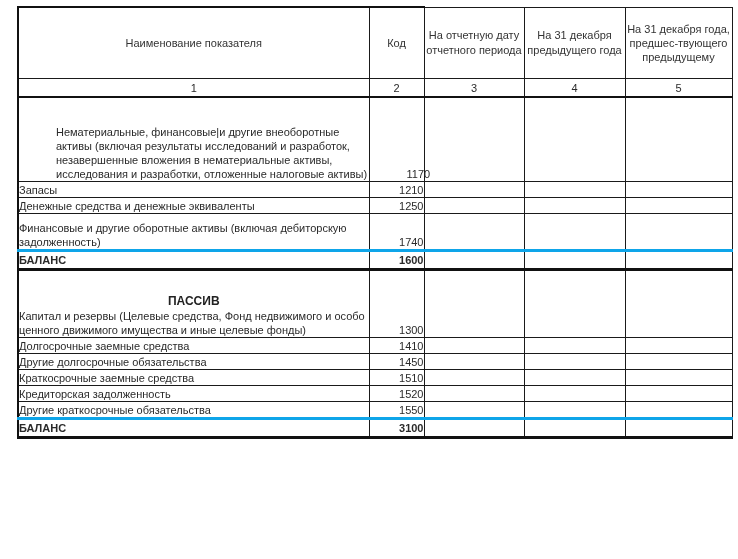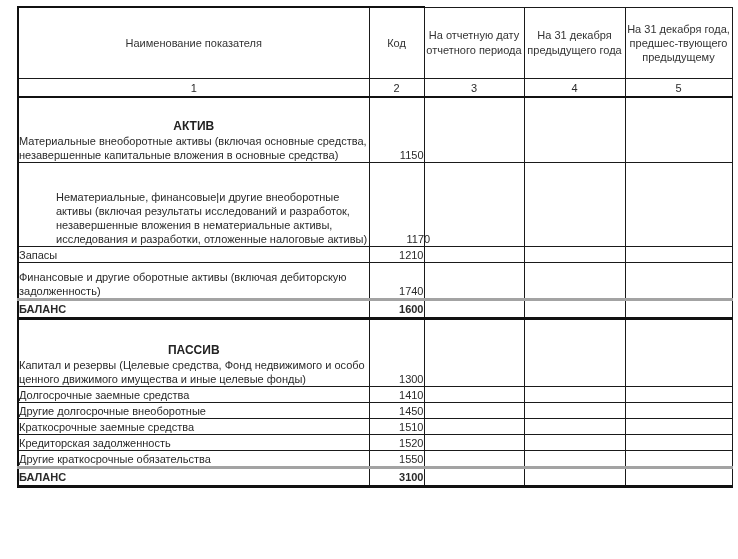--- a/index.html
+++ b/index.html
@@ -27,21 +27,21 @@
   tr.nums td { height: 17px; text-align: center; vertical-align: middle; font-size: 11px; border-bottom: 2px solid #111; }
   tr.nums td.n-name { border-left: 2px solid #111; }
 
   td.name { padding: 2px 6px 2px 6px; vertical-align: bottom; }
   td.name.first { border-left: 2px solid #111; }
   td.code { text-align: right; padding-right: 12px; vertical-align: bottom; padding-bottom: 2px; border-right: 3px solid #111; }
   td.v { }
   td.v5 { border-right: 3px solid #111; }
   .section-title { display: block; text-align: center; font-weight: bold; font-size: 12px; line-height: 15px; color: #222; }
   tr.r td { }
-  tr.bal-row td { font-weight: bold; border-top: 3px solid #a3a3a3; border-bottom: 3px solid #111; height: 16px; vertical-align: middle; }
+  tr.bal-row td { font-weight: bold; border-top: 3px solid #0ea5e9; border-bottom: 3px solid #111; height: 16px; vertical-align: middle; }
   tr.bal-row td.code { vertical-align: middle; padding-bottom: 0; }
   tr.last td { border-bottom: 3px solid #111; }
   tr.h1150 td { height: 64px; }
   tr.h1170 td { height: 83px; padding-left: 37px; }
   tr.h1 td { height: 15px; margin-left: 32px; }
   tr.h1230 td { height: 35px; }
   tr.h1300 td { height: 66px; }
 </style>
 </head>
 <body>
@@ -63,40 +63,37 @@
     <th class="h5">На 31 декабря года, предшес-твующего предыдущему</th>
   </tr>
   <tr class="nums">
     <td class="n-name">1</td>
     <td>2</td>
     <td>3</td>
     <td>4</td>
     <td>5</td>
   </tr>
 
-  <tr class="r h1150">
-    <td class="name first">
-      <span class="section-title">АКТИВ</span>
-      <span>Материальные внеоборотные активы (включая основные средства, незавершенные капитальные вложения в основные средства)</span>
-    </td>
-    <td class="code">1150</td>
-    <td class="v"></td>
-    <td class="v"></td>
-    <td class="v v5"></td>
-  </tr>
   <tr class="r h1170">
     <td class="name first">Нематериальные, финансовые|и другие внеоборотные активы (включая результаты исследований и разработок, незавершенные вложения в нематериальные активы, исследования и разработки, отложенные налоговые активы)</td>
     <td class="code">1170</td>
     <td class="v"></td>
     <td class="v"></td>
     <td class="v v5"></td>
   </tr>
   <tr class="r h1">
     <td class="name first">Запасы</td>
     <td class="code">1210</td>
+    <td class="v"></td>
+    <td class="v"></td>
+    <td class="v v5"></td>
+  </tr>
+  <tr class="r h1">
+    <td class="name first">Денежные средства и денежные эквиваленты</td>
+    <td class="code">1250</td>
     <td class="v"></td>
     <td class="v"></td>
     <td class="v v5"></td>
   </tr>
   <tr class="r h1230">
     <td class="name first">Финансовые и другие оборотные активы (включая дебиторскую задолженность)</td>
     <td class="code">1740</td>
     <td class="v"></td>
     <td class="v"></td>
     <td class="v v5"></td>
@@ -120,21 +117,21 @@
     <td class="v v5"></td>
   </tr>
   <tr class="r h1">
     <td class="name first">Долгосрочные заемные средства</td>
     <td class="code">1410</td>
     <td class="v"></td>
     <td class="v"></td>
     <td class="v v5"></td>
   </tr>
   <tr class="r h1">
-    <td class="name first">Другие долгосрочные внеоборотные</td>
+    <td class="name first">Другие долгосрочные обязательства</td>
     <td class="code">1450</td>
     <td class="v"></td>
     <td class="v"></td>
     <td class="v v5"></td>
   </tr>
   <tr class="r h1">
     <td class="name first">Краткосрочные заемные средства</td>
     <td class="code">1510</td>
     <td class="v"></td>
     <td class="v"></td>

